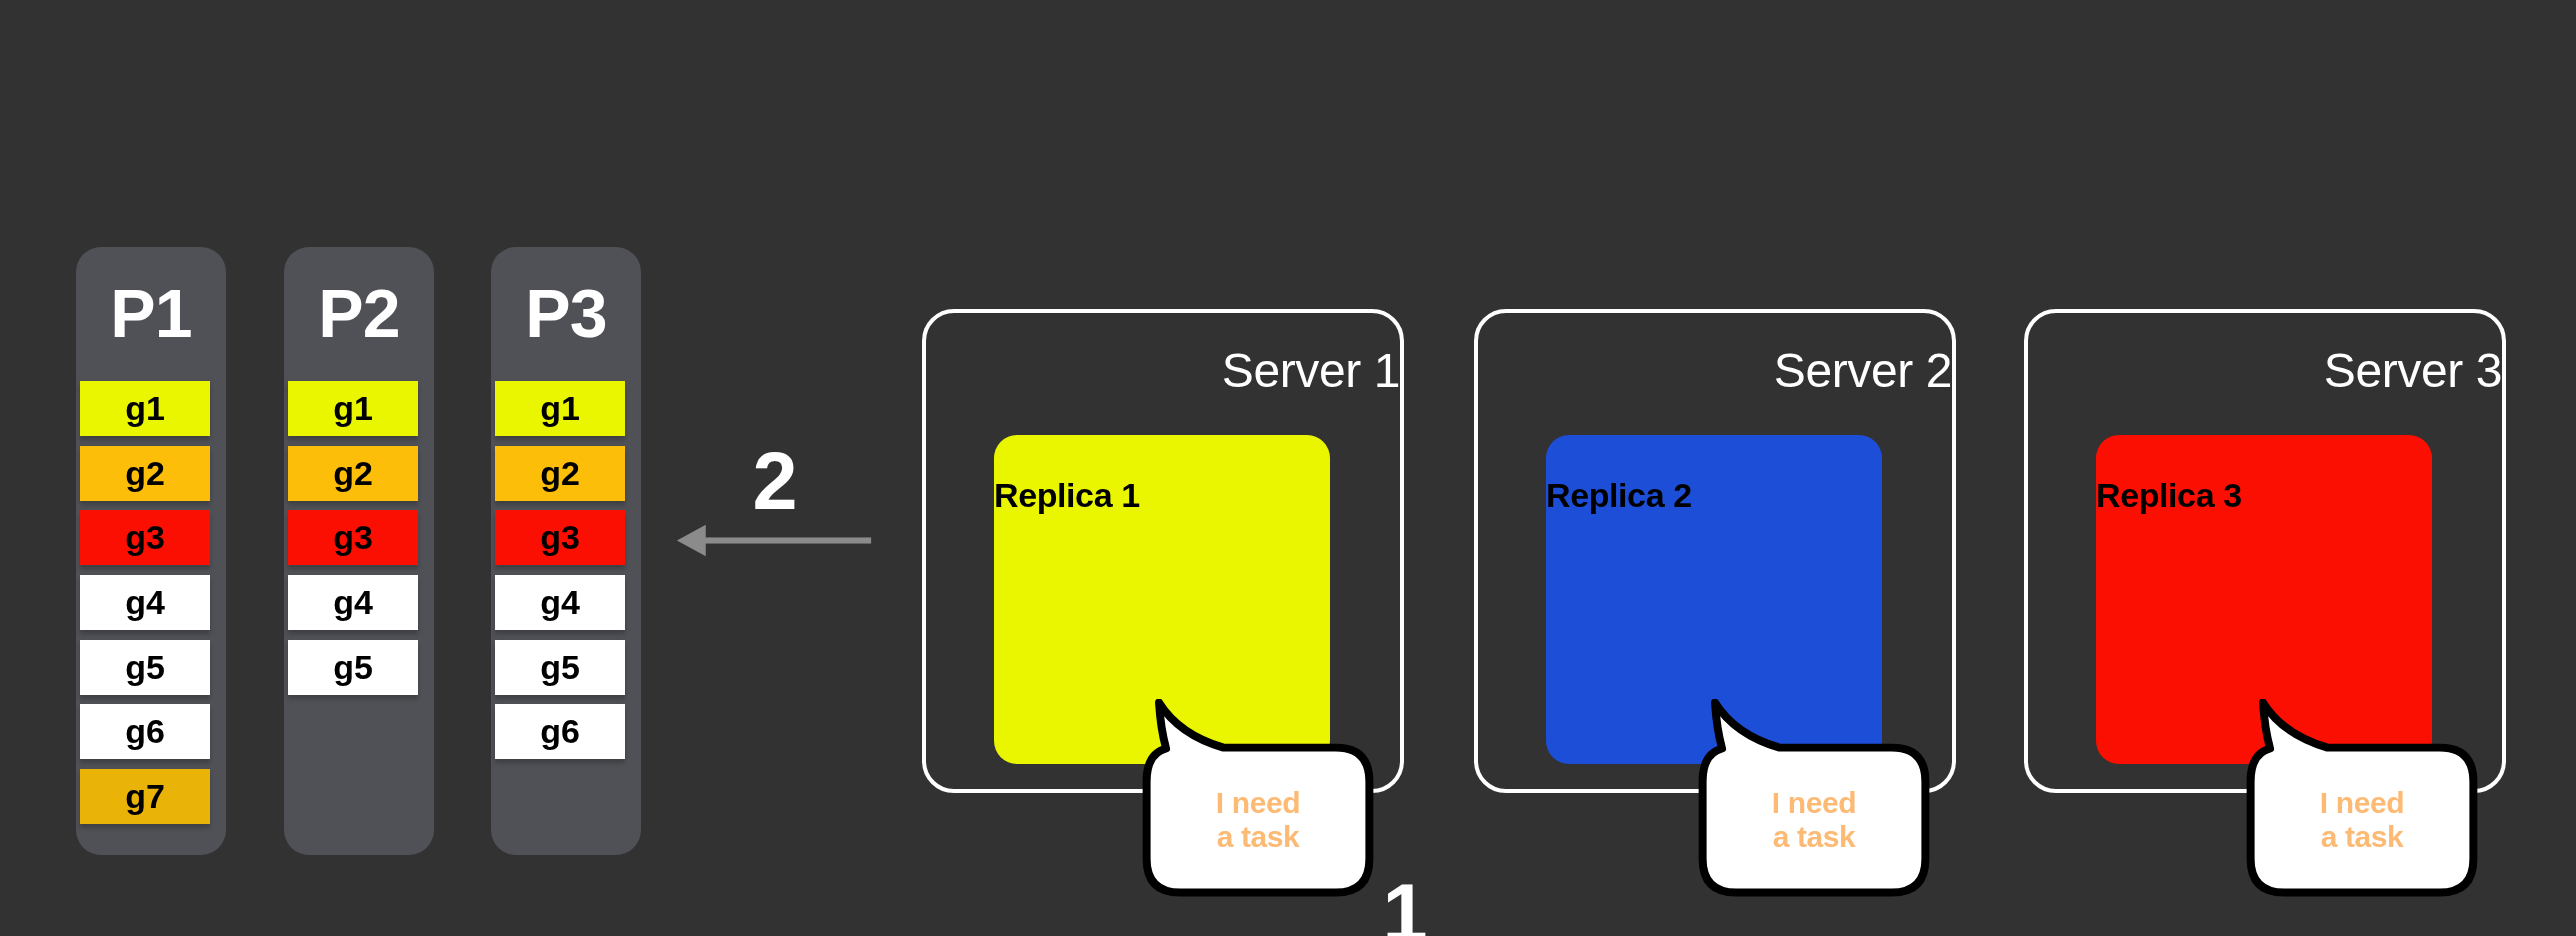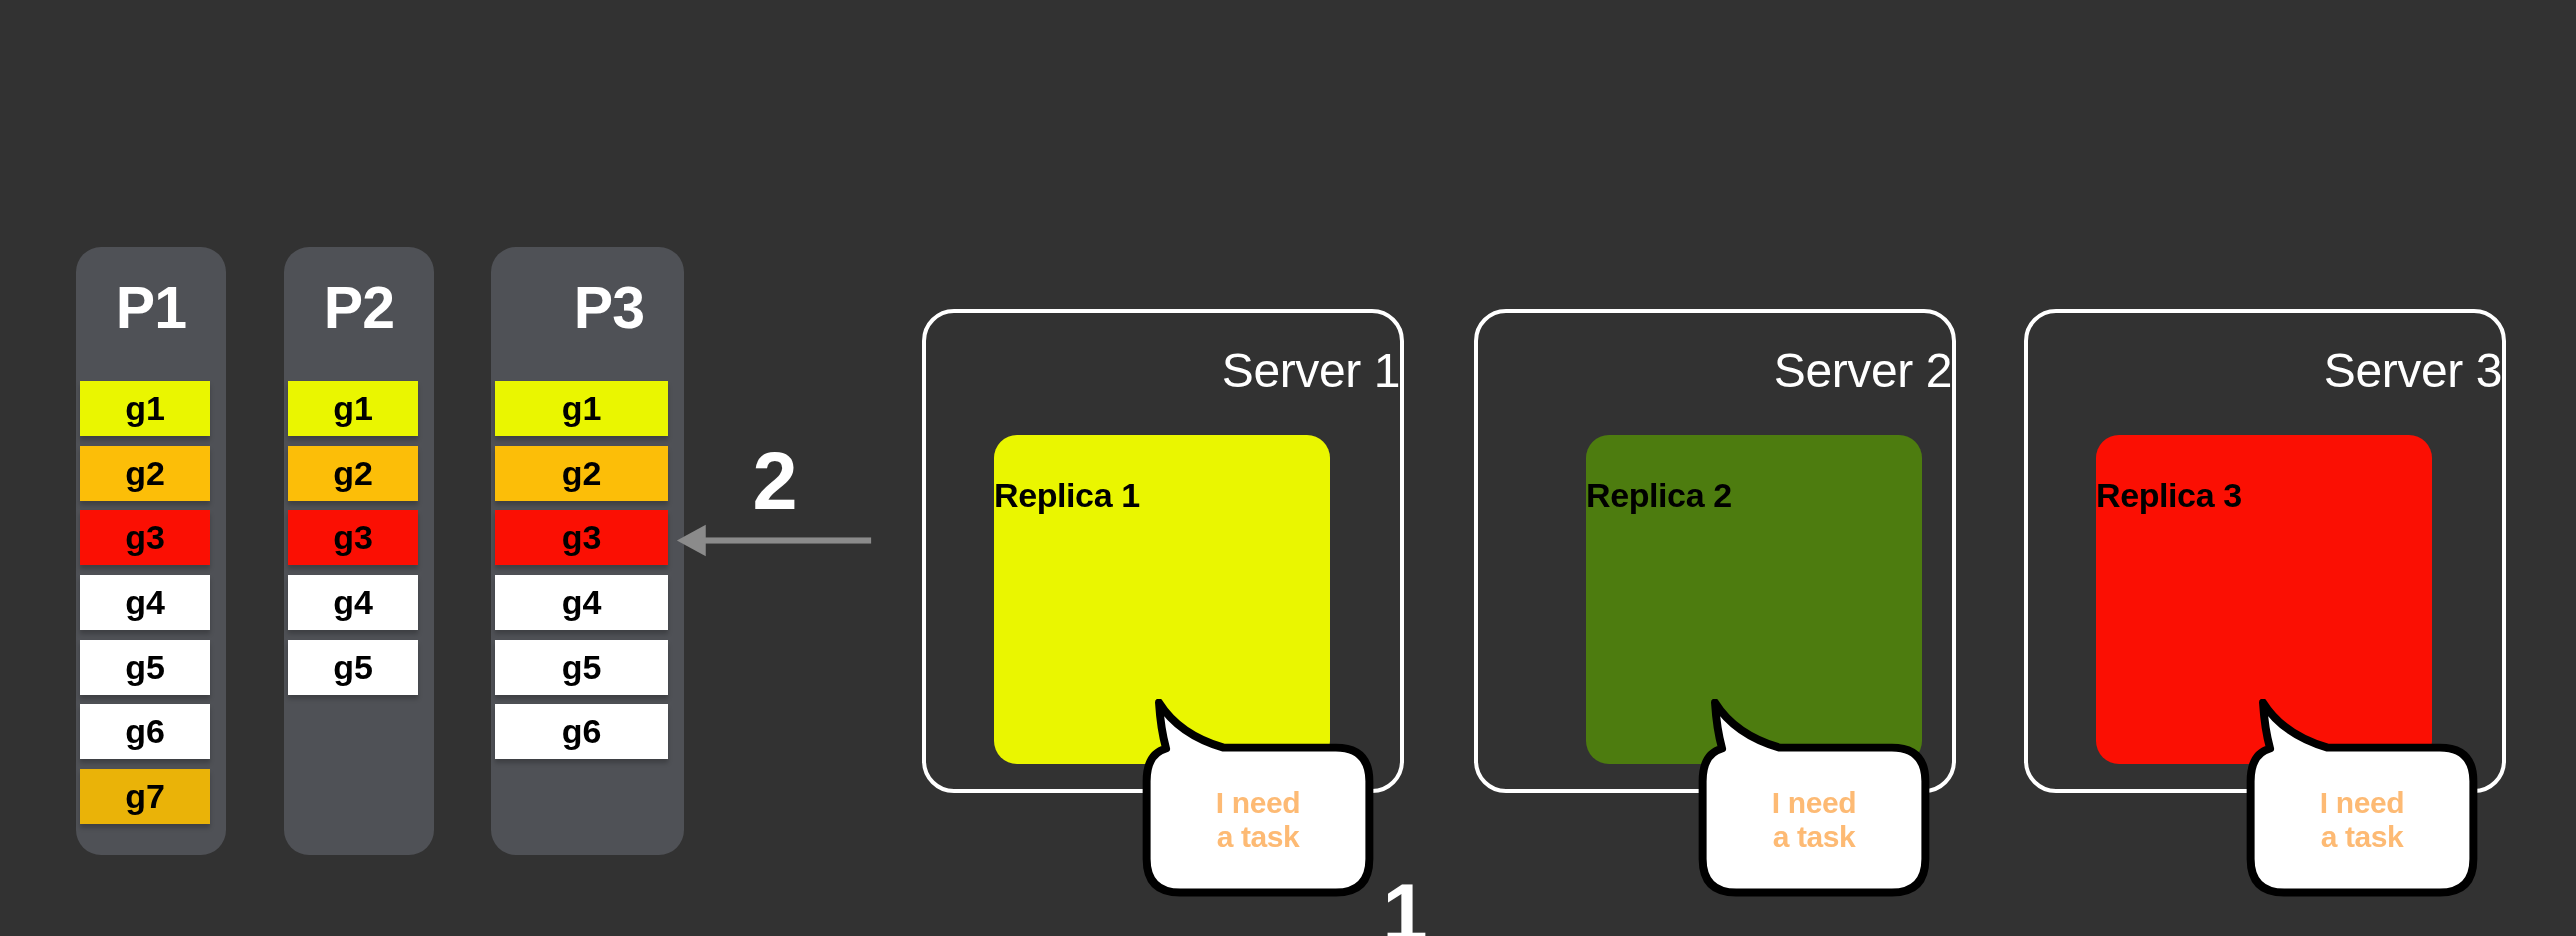--- a/index.html
+++ b/index.html
@@ -21,21 +21,21 @@
   .partition {
     position: absolute;
     top: 247px;
     width: 150px;
     height: 608px;
     border-radius: 25px;
   }
   .partition-title {
     padding-top: 32px;
     text-align: center;
-    font-size: 59px;
+    font-size: 68px;
     line-height: 1;
     font-weight: bold;
     color: #ffffff;
     letter-spacing: -0.9px;
   }
   .cells {
     position: absolute;
     left: 4px;
     right: 16px;
     top: 134px;
@@ -157,21 +157,21 @@
     <div class="partition-title">P2</div>
     <div class="cells">
       <div class="cell" style="background-color: rgb(234, 246, 0);">g1</div>
       <div class="cell" style="background-color: rgb(252, 190, 8);">g2</div>
       <div class="cell" style="background-color: rgb(251, 15, 3);">g3</div>
       <div class="cell" style="background-color: rgb(255, 255, 255);">g4</div>
       <div class="cell" style="background-color: rgb(255, 255, 255);">g5</div>
     </div>
   </section>
 
-  <section class="partition" id="p3" style="left: 491px; background-color: rgb(79, 81, 86); padding-left: 43px;">
+  <section class="partition" id="p3" style="left: 491px; background-color: rgb(79, 81, 86);">
     <div class="partition-title">P3</div>
     <div class="cells">
       <div class="cell" style="background-color: rgb(234, 246, 0);">g1</div>
       <div class="cell" style="background-color: rgb(252, 190, 8);">g2</div>
       <div class="cell" style="background-color: rgb(251, 15, 3);">g3</div>
       <div class="cell" style="background-color: rgb(255, 255, 255);">g4</div>
       <div class="cell" style="background-color: rgb(255, 255, 255);">g5</div>
       <div class="cell" style="background-color: rgb(255, 255, 255);">g6</div>
     </div>
   </section>
@@ -186,21 +186,21 @@
 
   <section class="server" id="s1" style="left: 922px; border-color: rgb(255, 255, 255);">
     <div class="server-title">Server 1</div>
     <div class="replica" style="background-color: rgb(234, 246, 0);">
       <div class="replica-label">Replica 1</div>
     </div>
   </section>
 
   <section class="server" id="s2" style="left: 1474px; border-color: rgb(255, 255, 255);">
     <div class="server-title">Server 2</div>
-    <div class="replica" style="background-color: #4d7c0f; margin-left: 40px;">
+    <div class="replica" style="background-color: #1d4ed8;">
       <div class="replica-label">Replica 2</div>
     </div>
   </section>
 
   <section class="server" id="s3" style="left: 2024px; border-color: rgb(255, 255, 255);">
     <div class="server-title">Server 3</div>
     <div class="replica" style="background-color: rgb(251, 15, 3);">
       <div class="replica-label">Replica 3</div>
     </div>
   </section>

